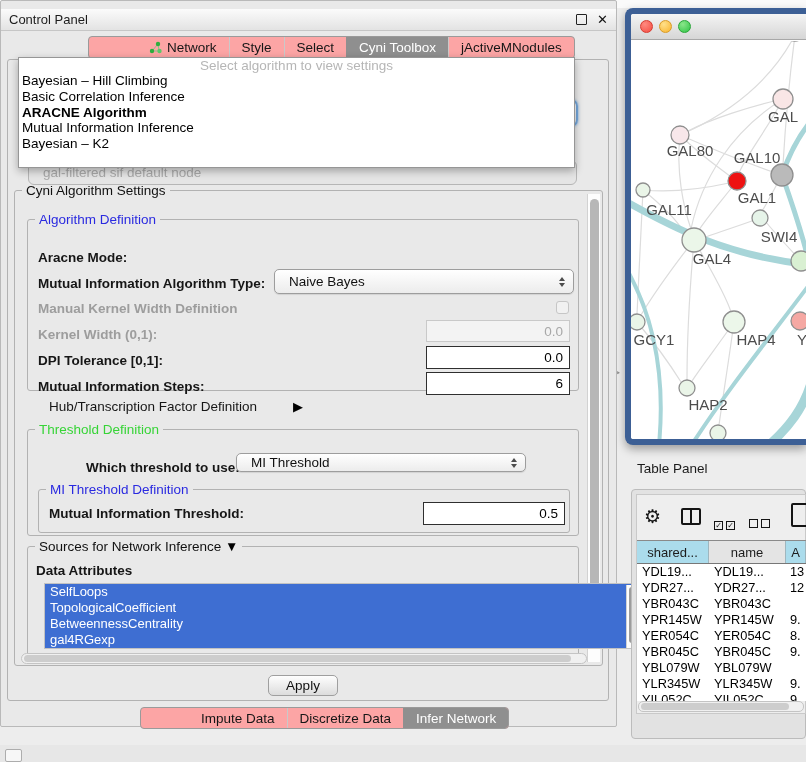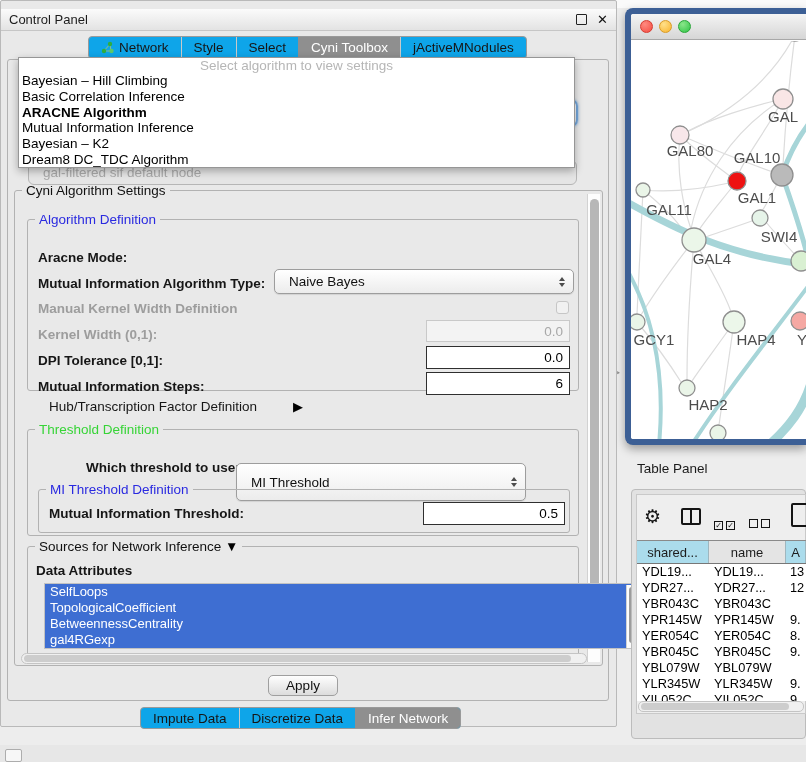--- a/index.html
+++ b/index.html
@@ -8,22 +8,22 @@
   .abs{position:absolute;}
   
   #cp-window{left:0;top:8;width:617px;height:727px;background:#e9e9e9;border:1px solid #b9b9b9;border-radius:2px;box-sizing:border-box;}
   #cp-titlebar{left:1px;top:9px;width:615px;height:22px;background:linear-gradient(#fbfbfb,#e3e3e3);
                border-bottom:1px solid #c6c6c6;display:flex;align-items:center;padding:0 8px;box-sizing:border-box;}
   #cp-title{font-size:13px;color:#1c1c1c;}
   #cp-titlebar .spacer{flex:1;}
   .win-restore{width:9px;height:9px;border:1.6px solid #222;border-radius:1px;margin-right:10px;}
   .win-close{font-size:13px;font-weight:bold;color:#111;line-height:12px;}
   
-  .tabstrip{display:flex;background:#0ea5e9;border:1px solid #9a9a9a;border-radius:4px;overflow:hidden;
-            font-size:13.5px;align-items:stretch;height:23px;box-sizing:border-box;}
+  .tabstrip{display:flex;background:#fca5a5;border:1px solid #9a9a9a;border-radius:4px;overflow:hidden;
+            font-size:13.5px;align-items:stretch;height:23px;box-sizing:border-box;padding-left:48px;}
   .tabstrip .tab{display:flex;align-items:center;gap:5px;padding:0 12px;color:#161616;border-left:1px solid #c9c9c9;white-space:nowrap;}
   .tabstrip .tab:first-child{border-left:none;}
   .tabstrip .tab.selected{background:#8f8f8f;color:#fff;border-left-color:#8f8f8f;}
   #top-tabs{left:88px;top:36px;}
   #bottom-tabs{left:140px;top:707px;height:22px;}
   
   #cp-main{left:7px;top:59px;width:602px;height:642px;border:1px solid #b2b2b2;border-radius:3px;background:#e9e9e9;box-sizing:border-box;}
   
   #ghost-combo-focus{left:500px;top:99px;width:78px;height:28px;border:2px solid #73a7dc;border-radius:7px;
                      background:linear-gradient(#fff,#e8e8e8);box-shadow:0 0 3px #73a7dc;z-index:5;box-sizing:border-box;}
@@ -139,21 +139,20 @@
 <div id="ghost-combo-table" class="abs">gal-filtered sif default node</div>
 
 <div id="algo-popup" class="abs">
   <div class="popup-prompt">Select algorithm to view settings</div>
   <div id="popup-items">
       <div class="popup-item">Bayesian – Hill Climbing</div>
       <div class="popup-item">Basic Correlation Inference</div>
       <div class="popup-item bold">ARACNE Algorithm</div>
       <div class="popup-item">Mutual Information Inference</div>
       <div class="popup-item">Bayesian – K2</div>
-      <div class="popup-item">Dream8 DC_TDC Algorithm</div>
     </div>
 </div>
 
 <div class="abs groupbox" style="left:14px;top:190px;width:589px;height:476px;">
   <span class="grouplabel">Cyni Algorithm Settings</span>
 
   <div class="abs vscroll-track" style="right:2px;top:3px;width:13px;height:468px;">
     <div class="vscroll-thumb abs" style="left:2px;top:5px;width:9px;height:420px;"></div>
   </div>
 
@@ -186,21 +185,21 @@
 
   <div class="abs expander" style="left:34px;top:208px;gap:36px;">
     <span>Hub/Transcription Factor Definition</span>
     <span class="tri">▶</span>
   </div>
 
   <div class="abs groupbox" style="left:12px;top:238px;width:552px;height:107px;">
     <span class="grouplabel green">Threshold Definition</span>
 
     <span class="abs flabel" style="left:58px;top:30px;">Which threshold to use:</span>
-    <div class="abs combo" style="left:208px;top:33px;width:290px;height:38px;">
+    <div class="abs combo" style="left:208px;top:23px;width:290px;height:19px;">
       <span>MI Threshold</span>
       <span class="arrows">
           <span class="tri-up"></span>
           <span class="tri-down"></span>
         </span>
     </div>
 
     <div class="abs groupbox" style="left:10px;top:59px;width:532px;height:44px;">
       <span class="grouplabel blue">MI Threshold Definition</span>
       <span class="abs flabel" style="left:10px;top:16px;">Mutual Information Threshold:</span>

